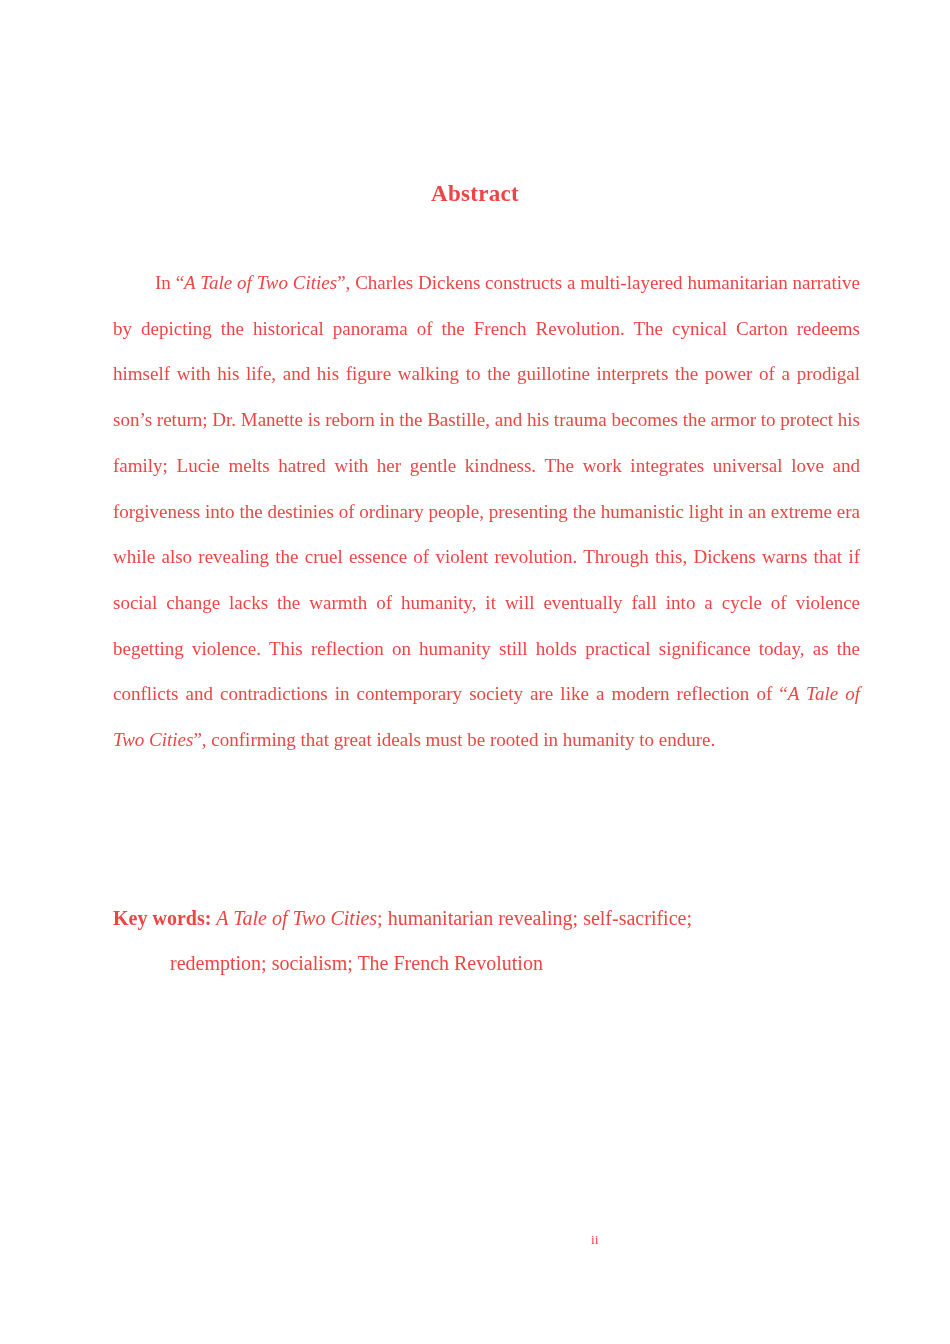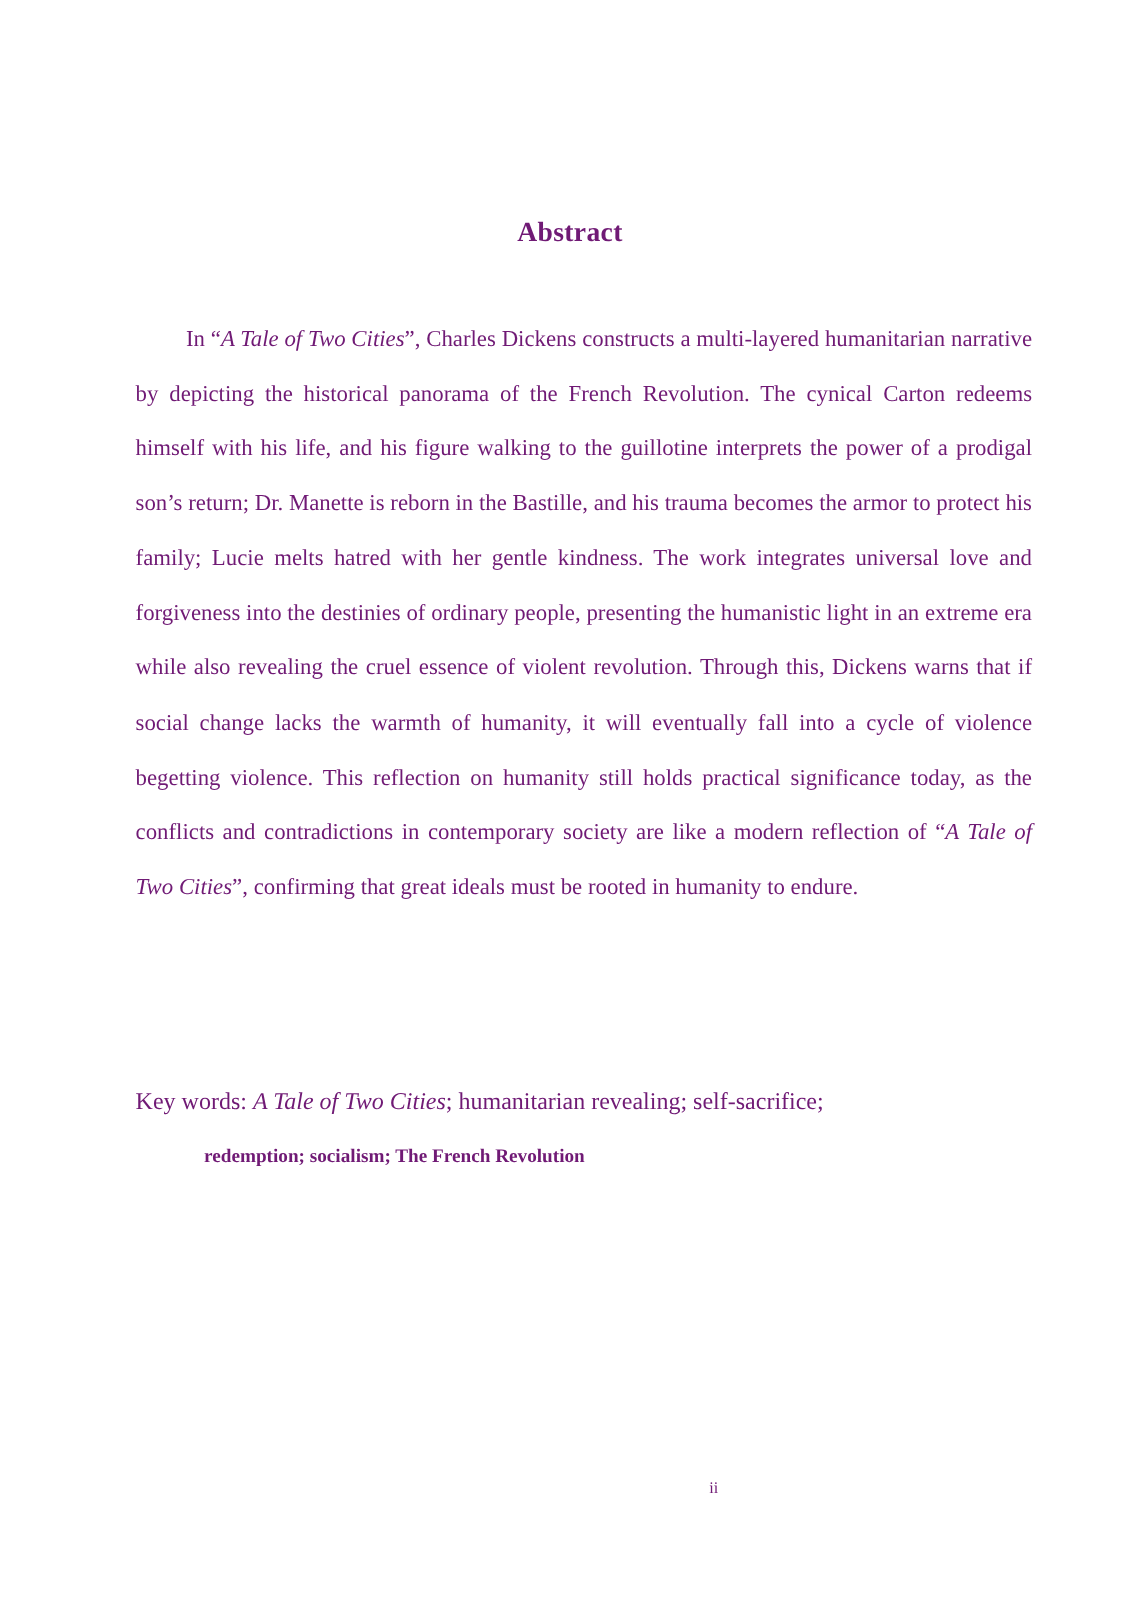--- a/index.html
+++ b/index.html
@@ -6,21 +6,21 @@
     margin: 0;
     padding: 0;
     background: #ffffff;
   }
   .page {
     position: relative;
     width: 950px;
     height: 1344px;
     background: #ffffff;
     font-family: "Liberation Serif", "DejaVu Serif", serif;
-    color: #701a75;
+    color: #ef4444;
     overflow: hidden;
   }
   .title {
     position: absolute;
     top: 181px;
     left: 0;
     width: 100%;
     text-align: center;
     font-size: 23px;
     font-weight: 700;
@@ -44,32 +44,31 @@
   .kw-line1 {
     position: absolute;
     top: 896px;
     left: 113px;
     width: 747px;
     margin: 0;
     font-size: 20px;
     line-height: 45.7px;
   }
   .kw-label {
-    font-weight: 400;
+    font-weight: 700;
     text-align: right;
   }
   .kw-line2 {
     position: absolute;
     top: 941px;
     left: 170px;
     width: 690px;
     margin: 0;
-    font-size: 16px;
+    font-size: 20px;
     line-height: 45.7px;
-    font-weight: bold;
   }
   .page-number {
     position: absolute;
     top: 1232px;
     left: 591px;
     font-size: 13.5px;
   }
 </style>
 </head>
 <body>

